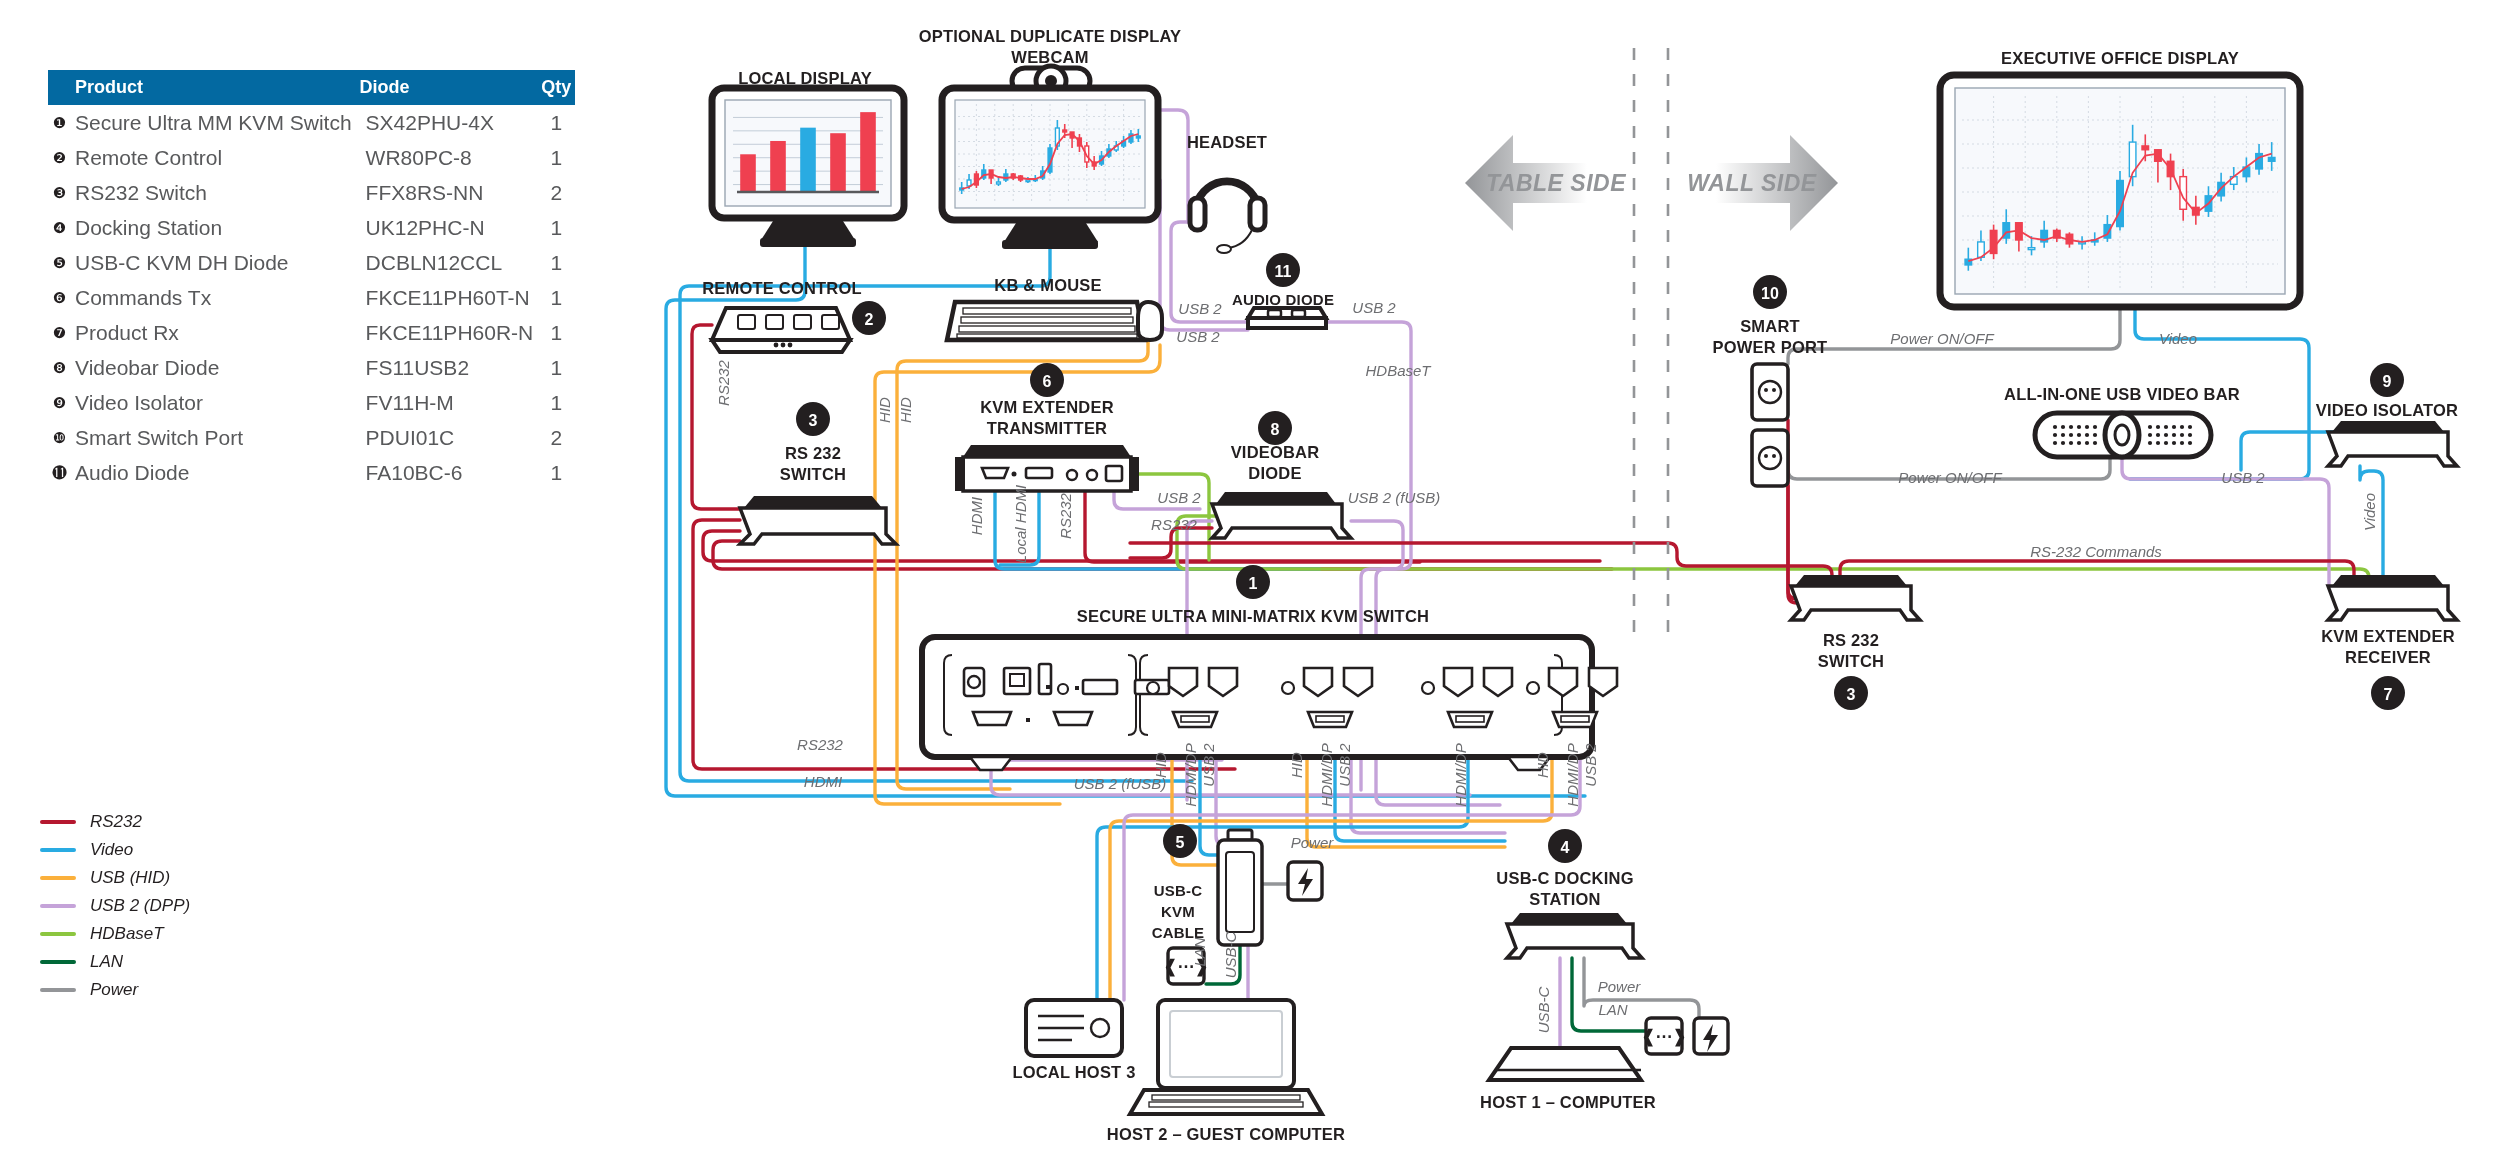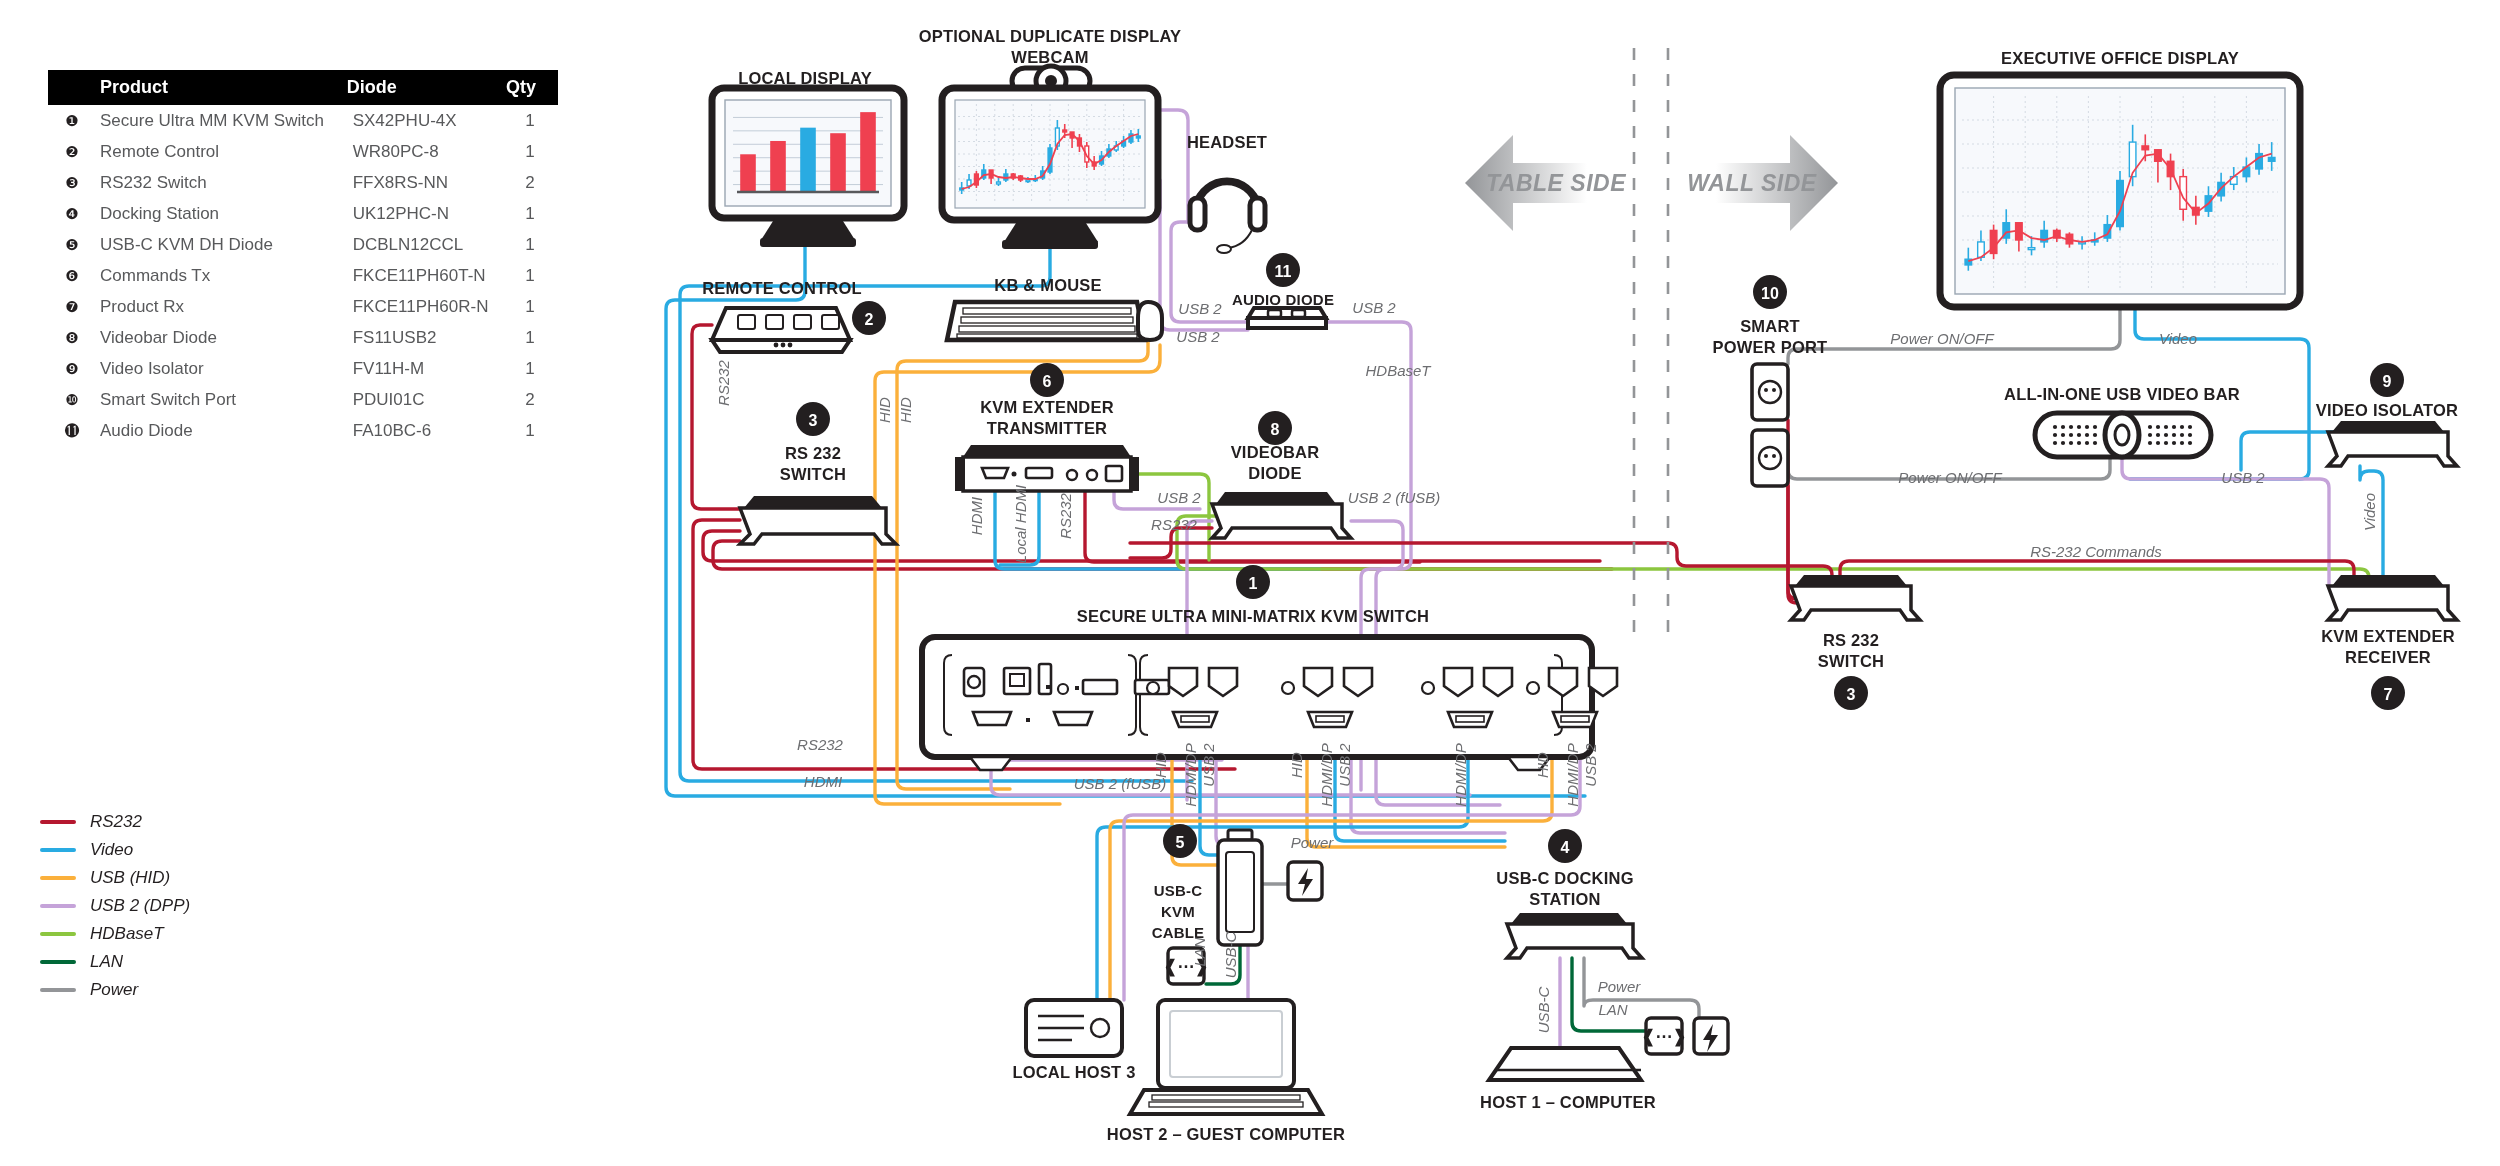--- a/index.html
+++ b/index.html
@@ -2,25 +2,25 @@
 <html><head>
 <meta charset="utf-8">
 <style>
   html,body{margin:0;padding:0;background:#fff;}
   body{width:2500px;height:1166px;position:relative;overflow:hidden;
        font-family:"Liberation Sans",sans-serif;color:#231f20;}
 
   
   #product-table{position:absolute;left:48px;top:70px;width:510px;}
   #product-table table{border-collapse:collapse;width:100%;font-size:17px;}
-  #product-table thead th{background:#000000;color:#fff;font-weight:600;
+  #product-table thead th{background:#0369a1;color:#fff;font-weight:600;
         padding:7px 4px;text-align:left;font-size:18px;}
   #product-table thead th.c-num{width:40px;}
   #product-table thead th.c-qty{text-align:left;width:48px;}
-  #product-table tbody td{padding:5.5px 4px;color:#58595b;font-size:17px;white-space:nowrap;}
+  #product-table tbody td{padding:5.5px 4px;color:#58595b;font-size:21px;white-space:nowrap;}
   #product-table tbody td.c-num{text-align:center;color:#231f20;font-size:15px;}
   #product-table tbody td.c-qty{text-align:center;}
   #product-table tbody td.c-model{padding-left:10px;}
 
   
   #legend{position:absolute;left:40px;top:808px;font-size:17px;font-style:italic;color:#231f20;}
   #legend .lrow{display:flex;align-items:center;height:28px;}
   #legend .swatch{width:36px;height:4px;margin-right:14px;border-radius:2px;}
 
   

